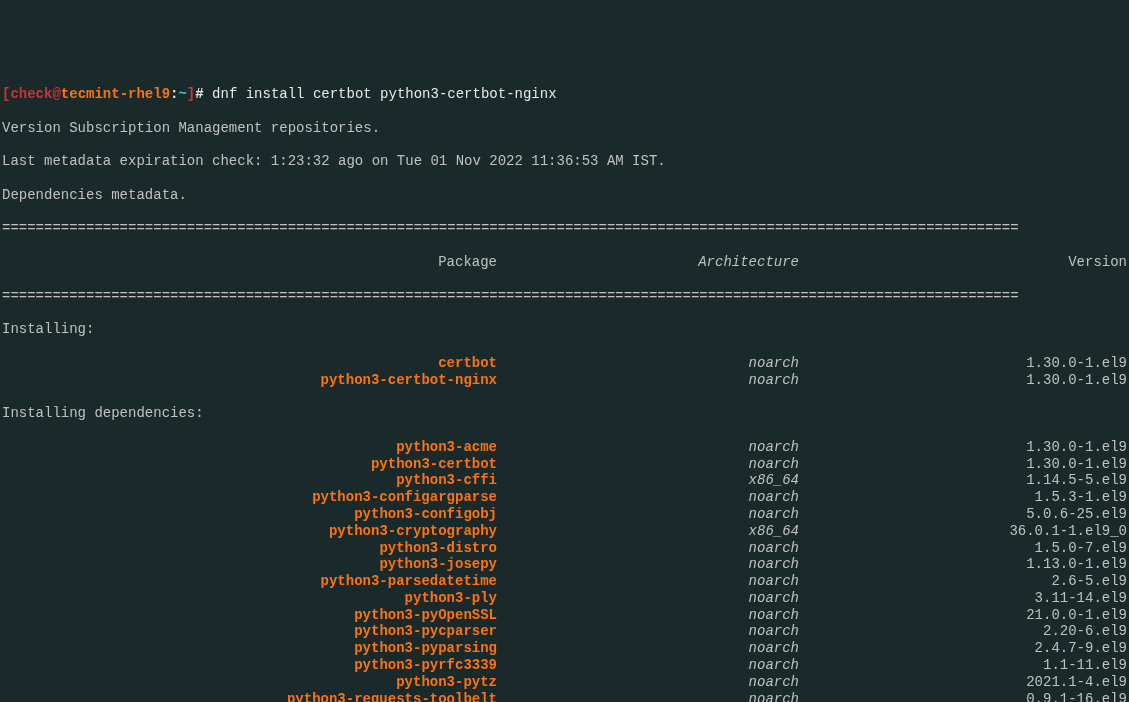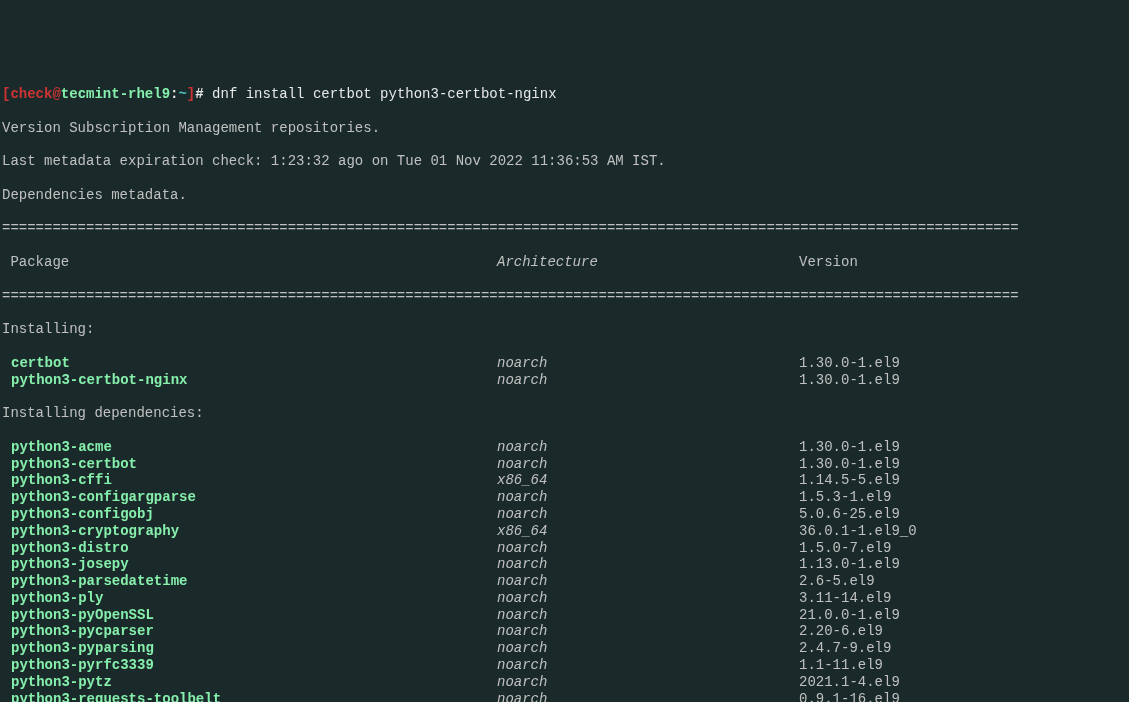--- a/index.html
+++ b/index.html
@@ -11,25 +11,25 @@
       background: #1a2a2a;
       color: #c0c0c0;
       font-family: 'Consolas', 'Monaco', 'Courier New', monospace;
       font-size: 14px;
       line-height: 1.2;
       padding: 2px;
       white-space: pre;
       width: 1129px;
     }
     .red { color: #cc3333; }
-    .green { color: #86efac; }
+    .green { color: #f97316; }
     .cyan { color: #4ec4c4; }
     .white { color: #e8e8e8; }
     .bold { font-weight: bold; }
-    .row { display: flex; }
+    .row { display: flex; text-align: right; }
     .col-pkg { width: 495px; flex-shrink: 0; }
     .col-arch { width: 302px; flex-shrink: 0; font-style: italic; }
     .col-ver { flex: 1; }
     .indent { padding-left: 9px; font-weight: bold; }
   </style>
 </head>
 <body>
 
 
 

